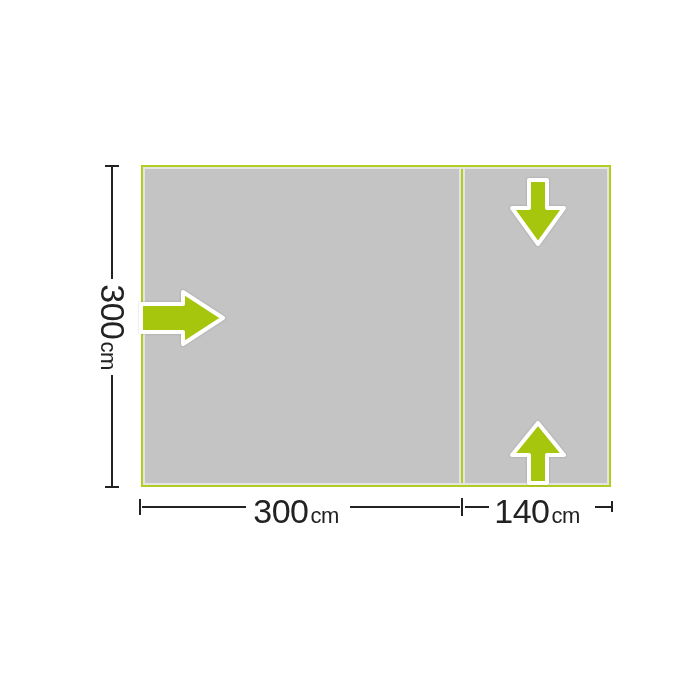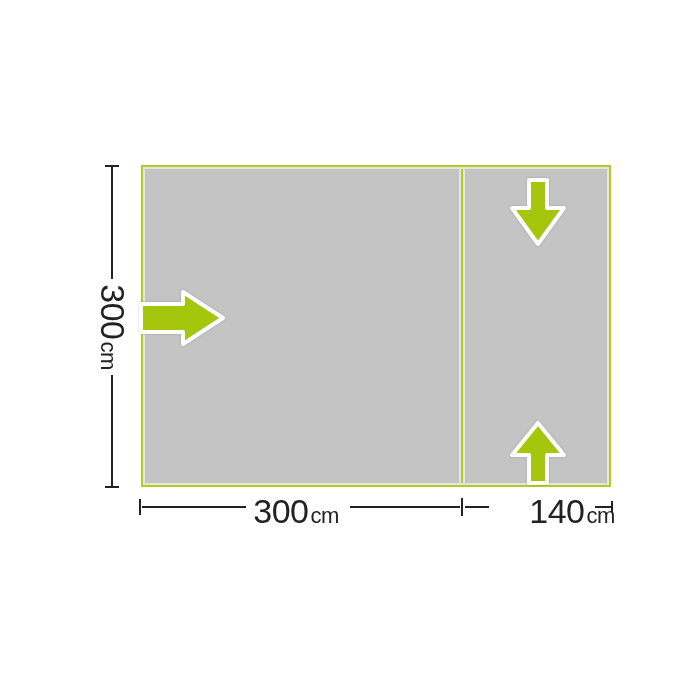--- a/index.html
+++ b/index.html
@@ -70,21 +70,21 @@
     position:absolute;
     display:flex;
     align-items:baseline;
     white-space:nowrap;
     transform:translate(-50%,-50%);
     letter-spacing:-0.5px;
   }
   .dim-label .val{font-size:34px;line-height:1;}
   .dim-label .unit{font-size:22px;line-height:1;margin-left:2px;}
   .label-main-width{left:296px;top:511px;}
-  .label-annex-width{left:572px;top:511px;text-align:center;}
+  .label-annex-width{left:537px;top:511px;text-align:center;}
   .label-height{
     left:113px;top:327px;
     transform:translate(-50%,-50%) rotate(90deg);
   }
 </style>
 </head>
 <body>
 
 <div class="stage">
 

